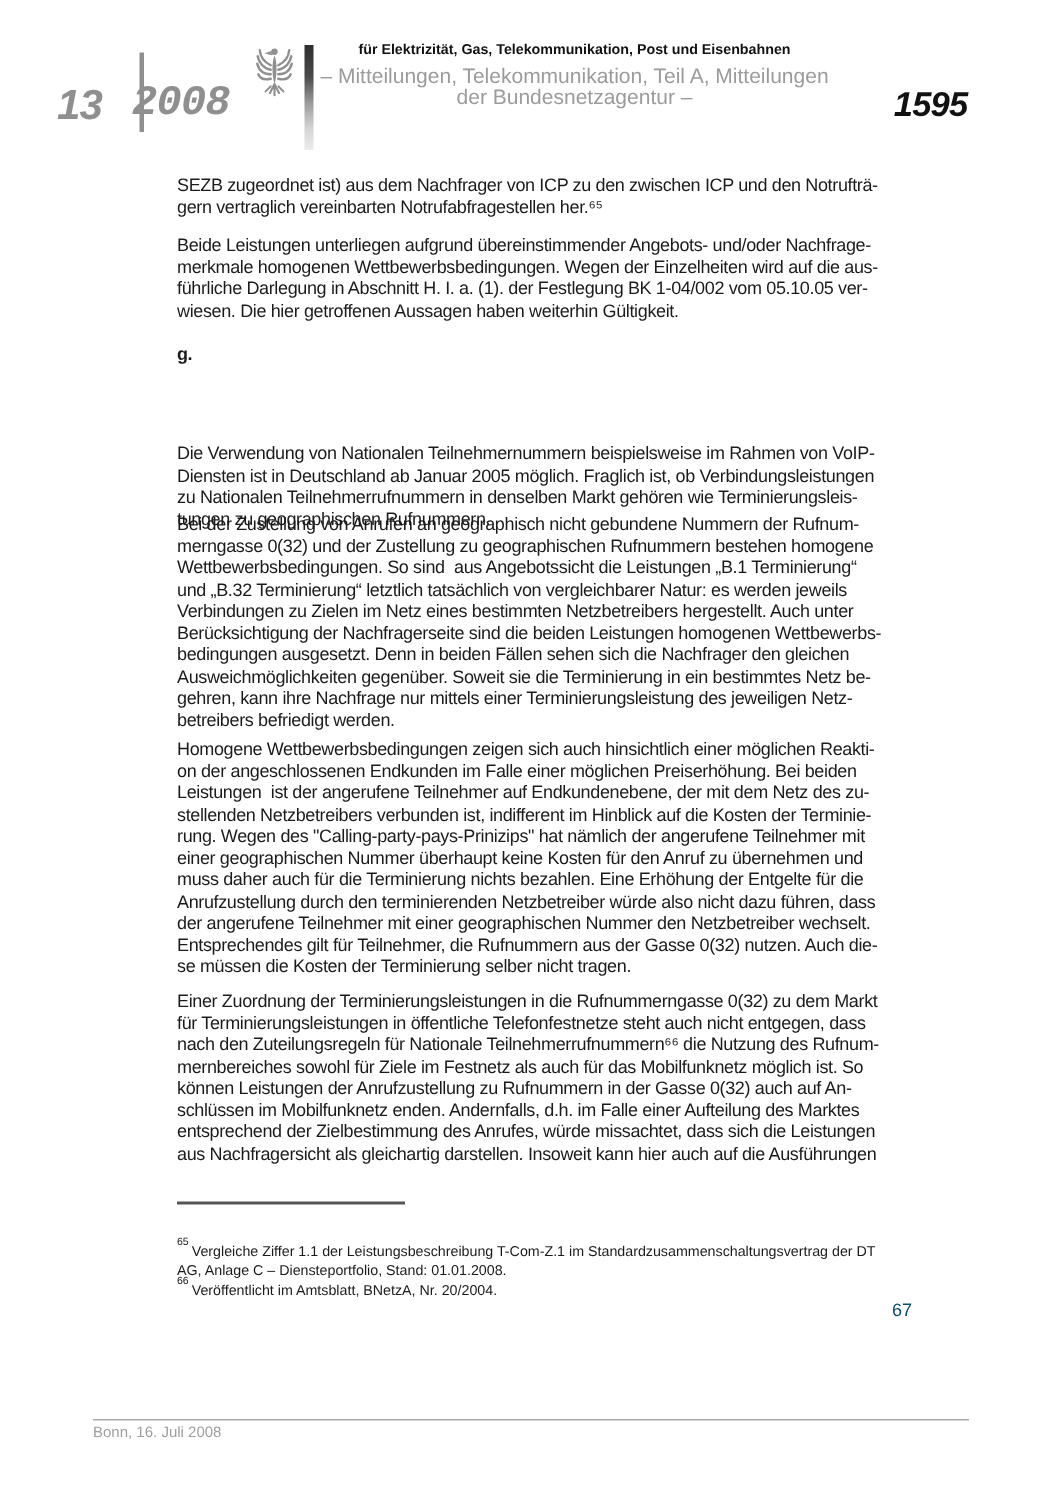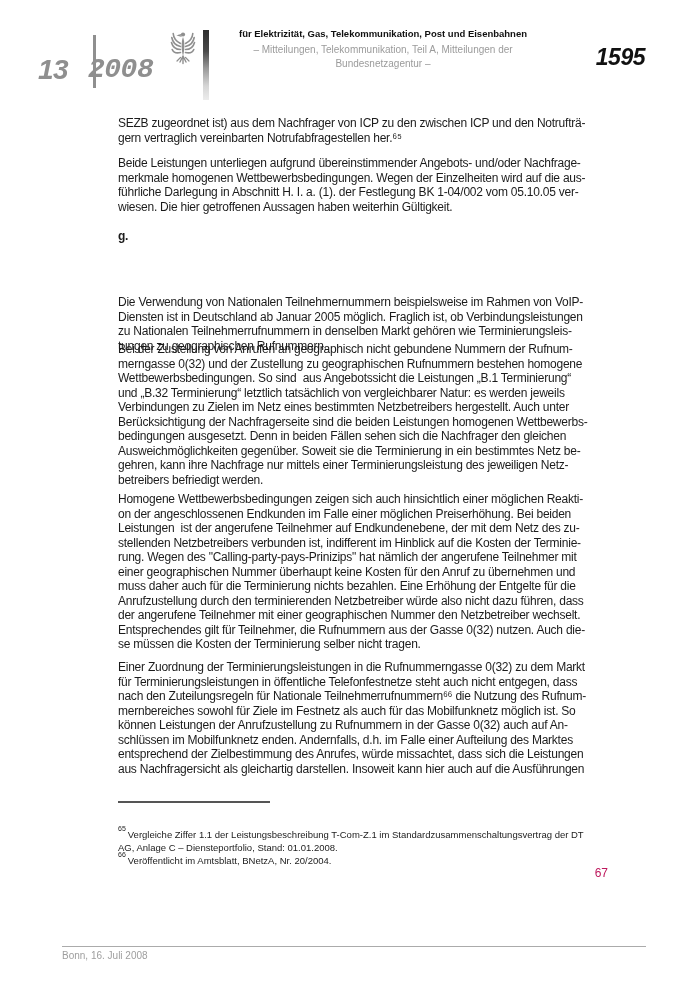--- a/index.html
+++ b/index.html
@@ -15,41 +15,41 @@
   .issue-13{left:38px;width:52px;text-align:left;}
   .issue-2008{left:88px;width:90px;text-align:left;font-family:Liberation Mono, monospace;}
   .issue-bar{position:absolute;left:93px;top:35px;width:3px;height:53px;background:#8f8f8f;}
   .eagle{position:absolute;left:170px;top:30px;width:26px;height:38px;}
   .grad-bar{
     position:absolute;left:203px;top:30px;width:6px;height:70px;
     background:linear-gradient(#2e2e2e 0%,#4a4a4a 30%,#9a9a9a 55%,#d6d6d6 80%,#ececec 100%);
   }
   .masthead{position:absolute;left:212px;top:27px;width:342px;text-align:center;}
   .masthead .t{font-size:9.5px;font-weight:bold;line-height:14px;color:#111;}
-  .masthead .sub{font-size:10px;line-height:14px;color:#9b9b9b;margin-top:2px;}
+  .masthead .sub{font-size:14px;line-height:14px;color:#9b9b9b;margin-top:2px;}
   .page-ref{
-    position:absolute;left:545px;top:44px;width:100px;text-align:right;
+    position:absolute;left:545px;top:56px;width:100px;text-align:right;
     font-size:23px;font-weight:bold;font-style:italic;color:#111;letter-spacing:-0.5px;
   }
   
   .bodytext{
     position:absolute;left:118px;width:478px;
     font-size:12px;line-height:14.5px;letter-spacing:-0.02em;
     white-space:pre;color:#1b1b1b;
   }
   .heading{font-weight:bold;display:flex;letter-spacing:-0.03em;}
   .hlabel{flex:0 0 22px;}
   .htext{white-space:pre;}
   
   .fn-rule{position:absolute;left:118px;top:801px;width:152px;height:2px;background:#555;}
   .footnotes{position:absolute;left:118px;top:828px;width:478px;font-size:9.5px;line-height:13px;color:#1b1b1b;}
   .footnote sup{font-size:7px;position:relative;top:-3px;line-height:0;margin-right:2px;}
   .fn-text{white-space:pre;}
   
-  .page-number{position:absolute;left:560px;top:866px;width:48px;text-align:right;font-size:12px;color:#be185d;}
+  .page-number{position:absolute;left:560px;top:866px;width:48px;text-align:right;font-size:12px;color:#0c4a6e;}
   .footer-rule{position:absolute;left:62px;top:946px;width:584px;height:1px;background:#ababab;}
   .dateline{position:absolute;left:62px;top:950px;font-size:10px;color:#9e9e9e;}
 </style>
 </head>
 <body>
 
 <div class="page">
 
   <div class="issue-num issue-13">13</div>
   <div class="issue-bar"></div>

